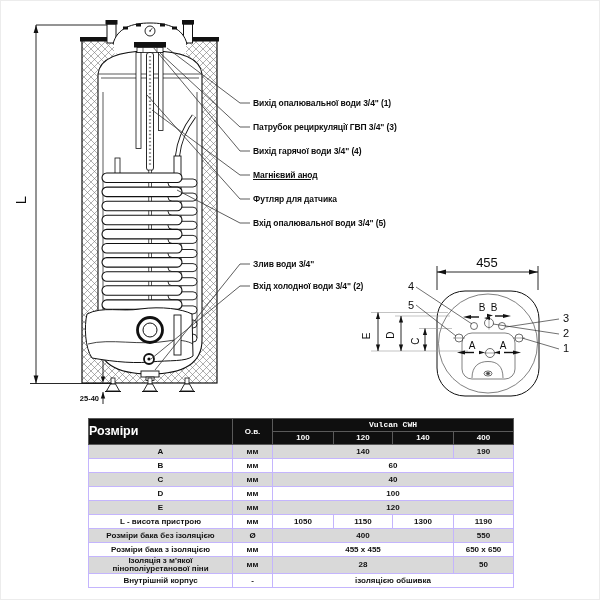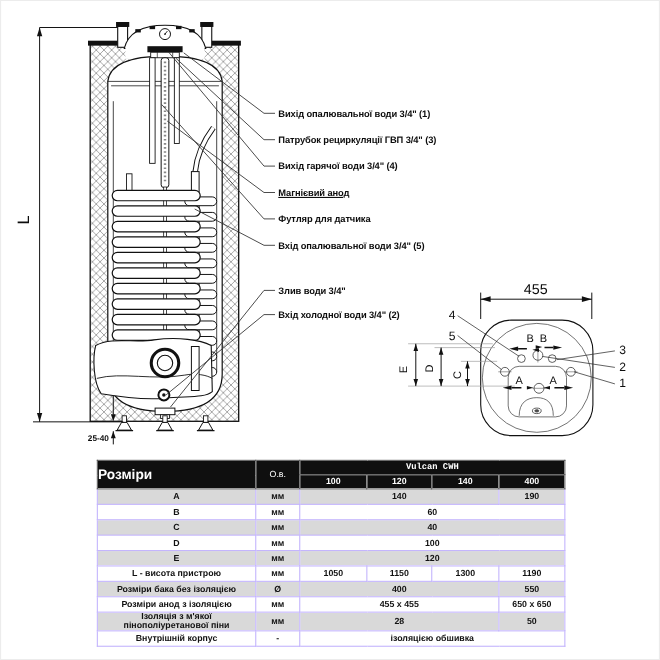--- a/index.html
+++ b/index.html
@@ -7,21 +7,21 @@
          box-shadow:inset 0 0 0 1px #ececec;font-family:"Liberation Sans",sans-serif;}
   svg{position:absolute;left:0;top:0;}
   svg text{font-family:"Liberation Sans",sans-serif;fill:#0d0d0d;}
   .callout{position:absolute;height:10px;line-height:10px;font-size:8.5px;font-weight:600;
            letter-spacing:-0.1px;color:#0d0d0d;white-space:nowrap;}
   table.dims{position:absolute;left:88px;top:418px;width:426px;border-collapse:collapse;
              table-layout:fixed;color:#111;}
   table.dims th,table.dims td{border:1px solid #c4b5fd;padding:0;line-height:1;overflow:hidden;}
   table.dims thead th{background:#0f0f0f;color:#fff;border-color:#5a5a5a;}
   th.ttl{font-size:12.5px;font-weight:bold;text-align:left;padding:2px 0 2px 6px;height:14px;}
-  th.unith{font-size:8px;font-weight:400;text-align:center;margin-top:28px;}
+  th.unith{font-size:8px;font-weight:700;text-align:center;margin-top:28px;}
   th.brand{font-size:8px;font-weight:700;text-align:center;height:12px;font-family:Liberation Mono, monospace;}
   tr.h2 th{font-size:8px;font-weight:700;text-align:center;height:12px;}
   table.dims td{height:13px;font-size:8px;font-weight:600;text-align:center;background:#fff;}
   td.lbl{text-align:left;padding-left:5px;font-size:7.5px;}
   tr.shade td{background:#d9d9d9;}
 </style>
 </head>
 <body>
 
 <div class="stage">
@@ -333,21 +333,21 @@
           <td colspan="1">1300</td>
           <td colspan="1">1190</td>
         </tr>
         <tr class="shade">
           <td class="lbl">Розміри бака без ізоляцією</td>
           <td>Ø</td>
           <td colspan="3">400</td>
           <td colspan="1">550</td>
         </tr>
         <tr>
-          <td class="lbl">Розміри анод з ізоляцією</td>
+          <td class="lbl">Розміри бака з ізоляцією</td>
           <td>мм</td>
           <td colspan="3">455 x 455</td>
           <td colspan="1">650 x 650</td>
         </tr>
         <tr class="shade">
           <td class="lbl">Ізоляція з м'якої пінополіуретанової піни</td>
           <td>мм</td>
           <td colspan="3">28</td>
           <td colspan="1">50</td>
         </tr>

